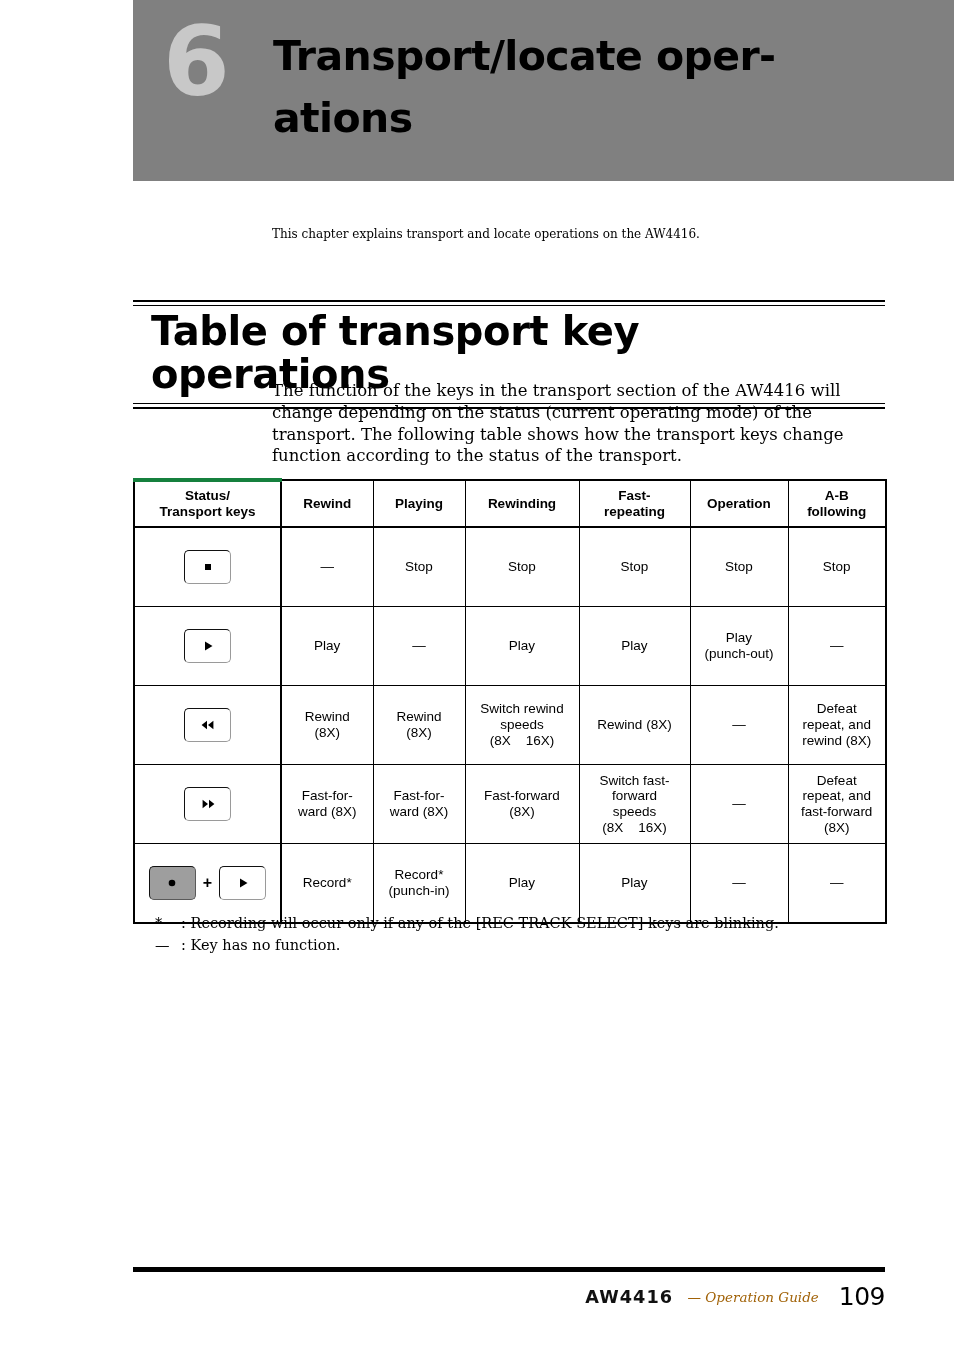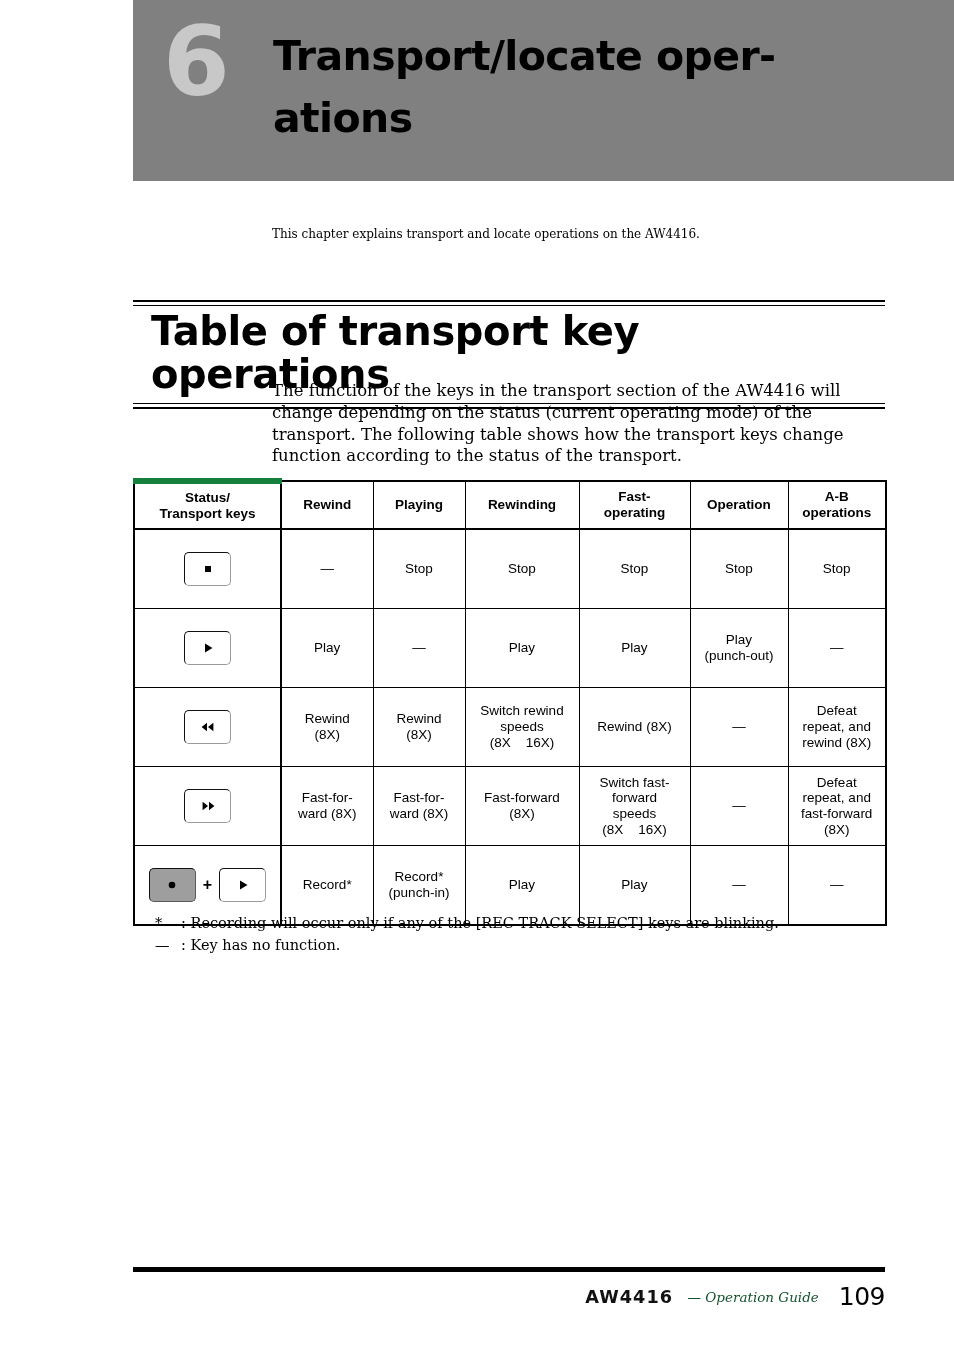--- a/index.html
+++ b/index.html
@@ -140,21 +140,21 @@
     border-bottom: 2px solid #000;
   }
   .key-table tbody td:first-child,
   .key-table thead th:first-child {
     border-left: 2px solid #000;
   }
   .key-table tbody td:last-child,
   .key-table thead th:last-child {
     border-right: 2px solid #000;
   }
-  .key-table thead th:first-child { border-top: 6px solid #15803d; }
+  .key-table thead th:first-child { border-top: 4px solid #15803d; }
   .key-table thead th { border-top: 2px solid #000; }
 
   .cell-keys { height: 70px; }
 
   
   .key-group {
     display: flex;
     align-items: center;
     justify-content: center;
     gap: 7px;
@@ -229,21 +229,21 @@
     font-size: 17px;
     font-weight: bold;
     letter-spacing: 1px;
     color: #111;
     transform: scaleX(1.04);
   }
   .footer-guide {
     font-family: "DejaVu Serif", serif;
     font-style: italic;
     font-size: 13.5px;
-    color: #14532d;
+    color: #a16207;
   }
   .page-number {
     font-family: "DejaVu Sans", sans-serif;
     font-size: 25px;
     font-weight: normal;
     margin-left: 4px;
     letter-spacing: -0.5px;
   }
 </style>
 </head>
@@ -273,23 +273,23 @@
     <col style="width:111px">
     <col style="width:98px">
     <col style="width:98px">
   </colgroup>
   <thead>
     <tr>
       <th class="col-keys"><span>Status/</span><br><span>Transport keys</span></th>
       <th><span>Rewind</span></th>
       <th><span>Playing</span></th>
       <th><span>Rewinding</span></th>
-      <th><span>Fast-</span><br><span>operating</span></th>
+      <th><span>Fast-</span><br><span>repeating</span></th>
       <th><span>Operation</span></th>
-      <th><span>A-B</span><br><span>operations</span></th>
+      <th><span>A-B</span><br><span>following</span></th>
     </tr>
   </thead>
   <tbody>
       <tr>
         <td class="col-keys cell-keys">
           <div class="key-group">
             <div class="key-btn">
               <span class="glyph">
                 <svg width="22" height="14" viewBox="0 0 22 14">
                   <path d="M8 4 H14 V10 H8 Z" fill="#000"></path>

